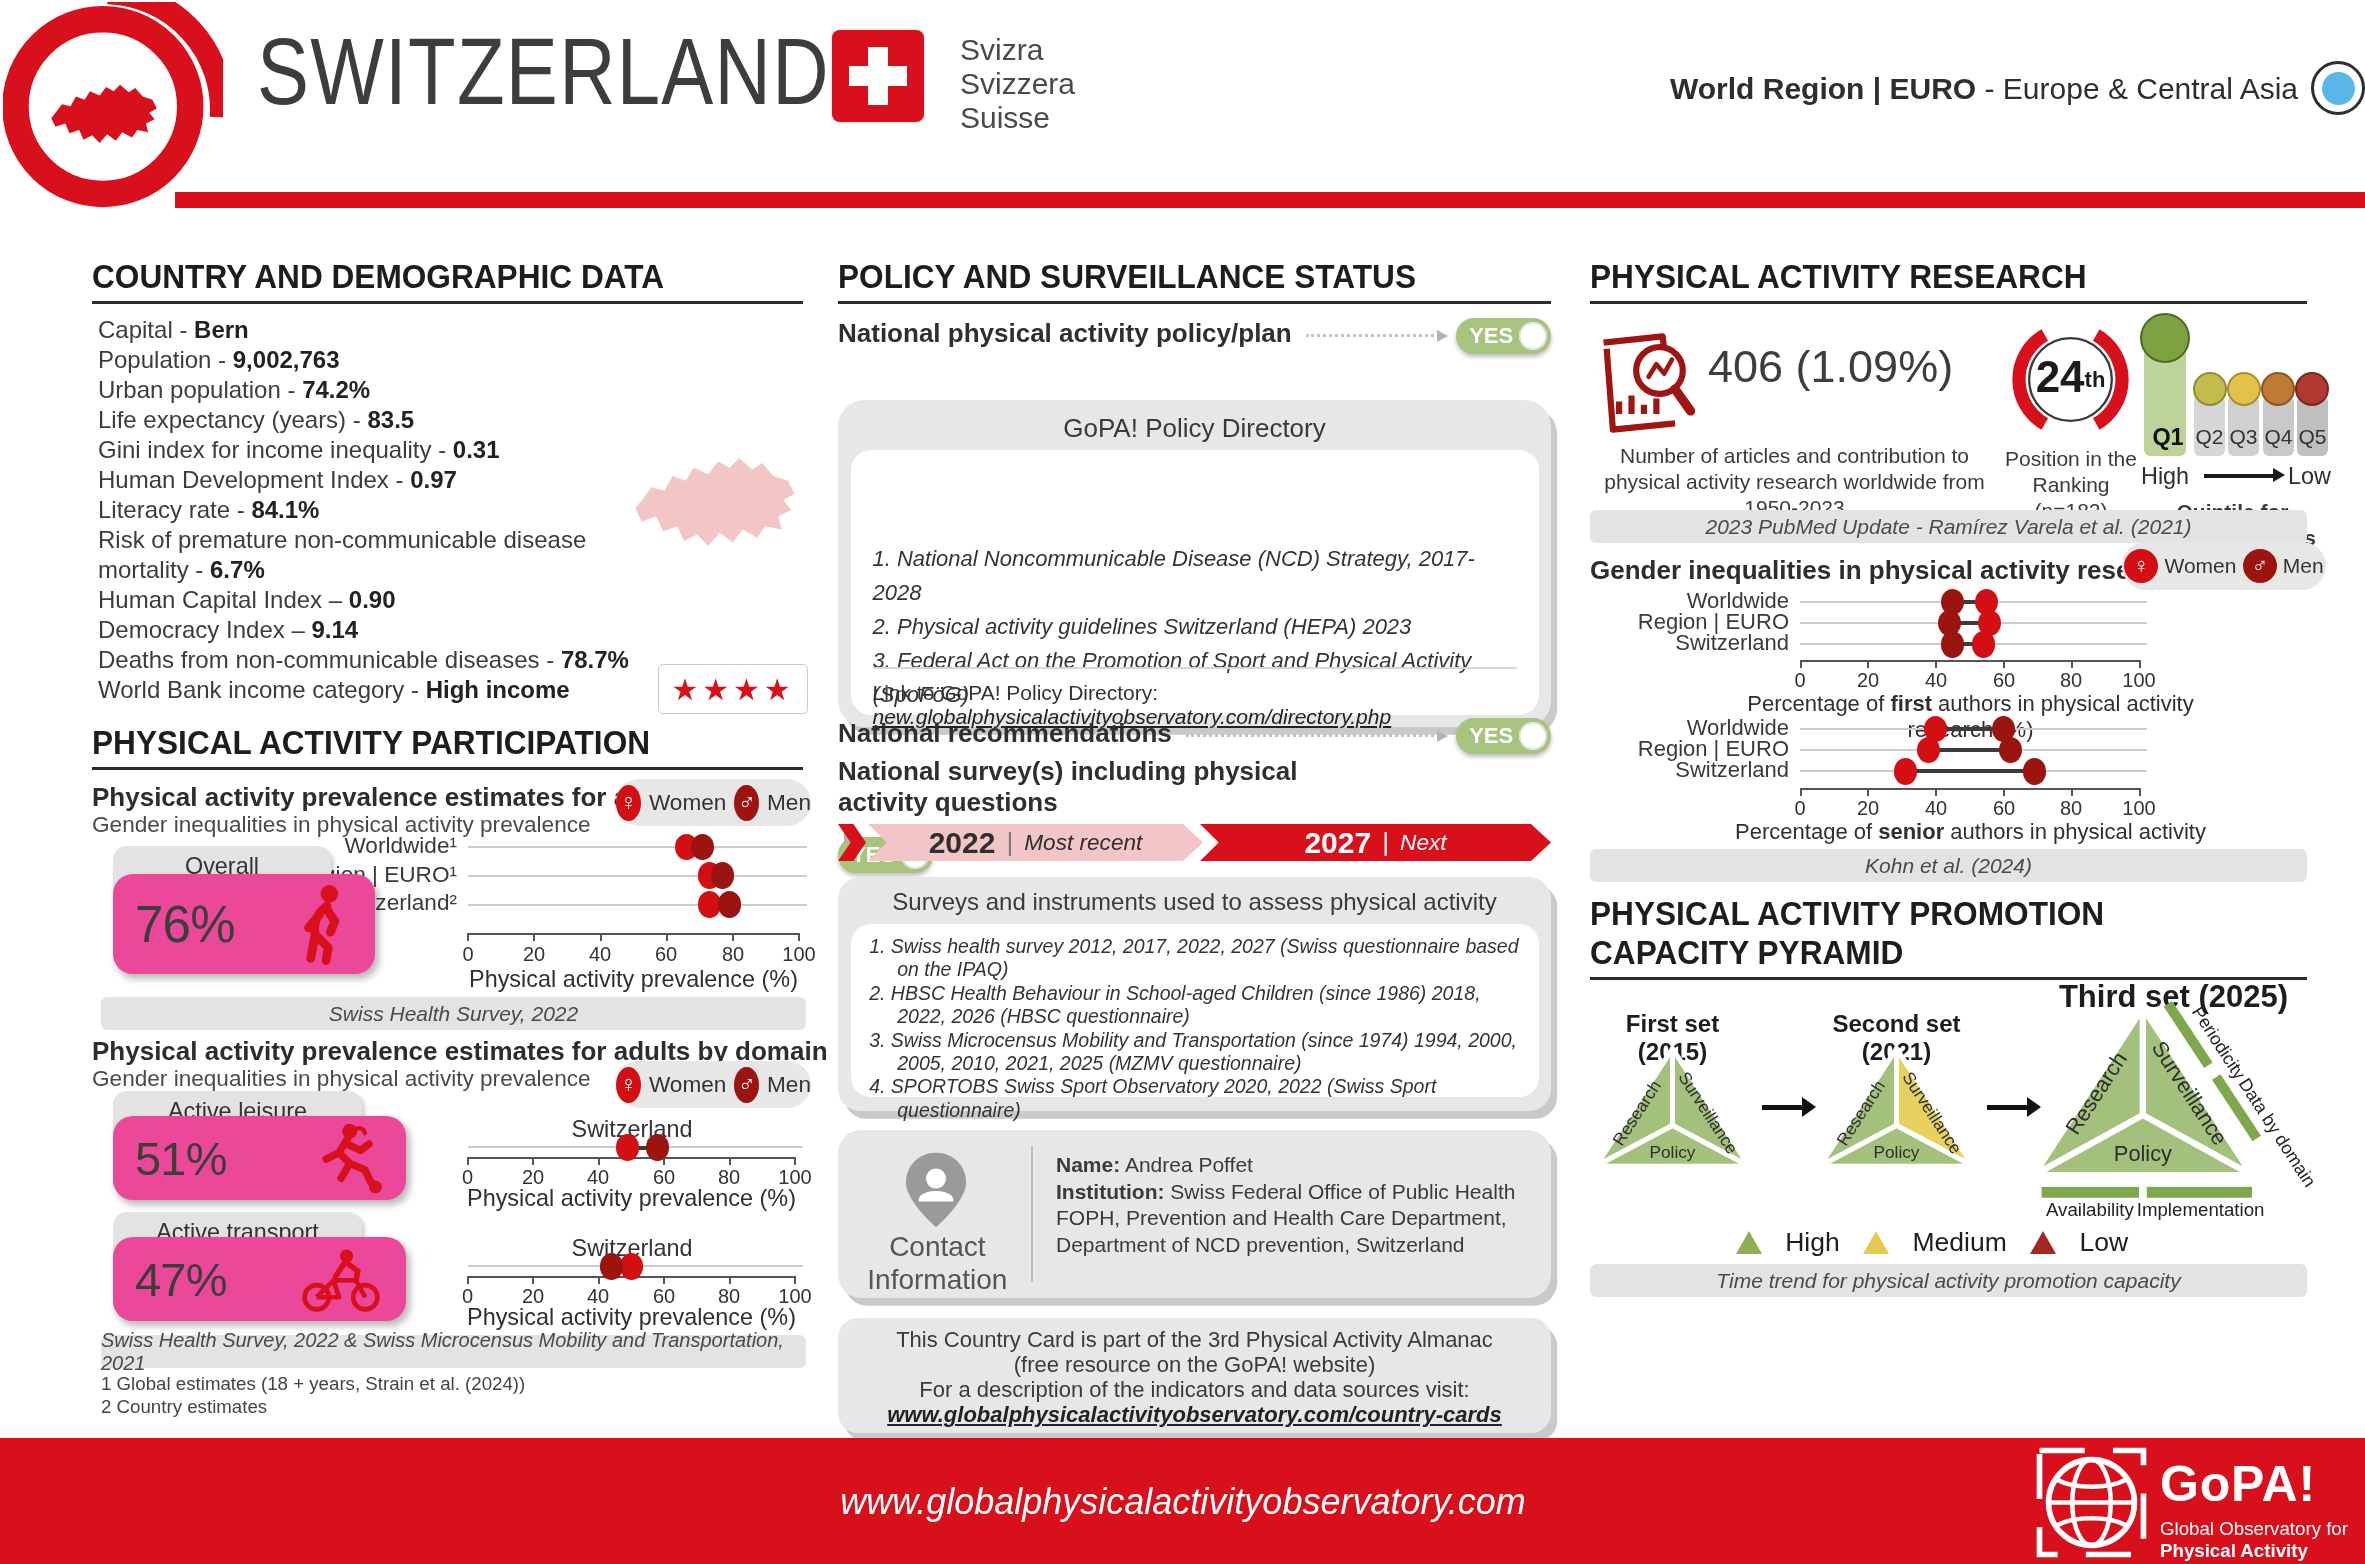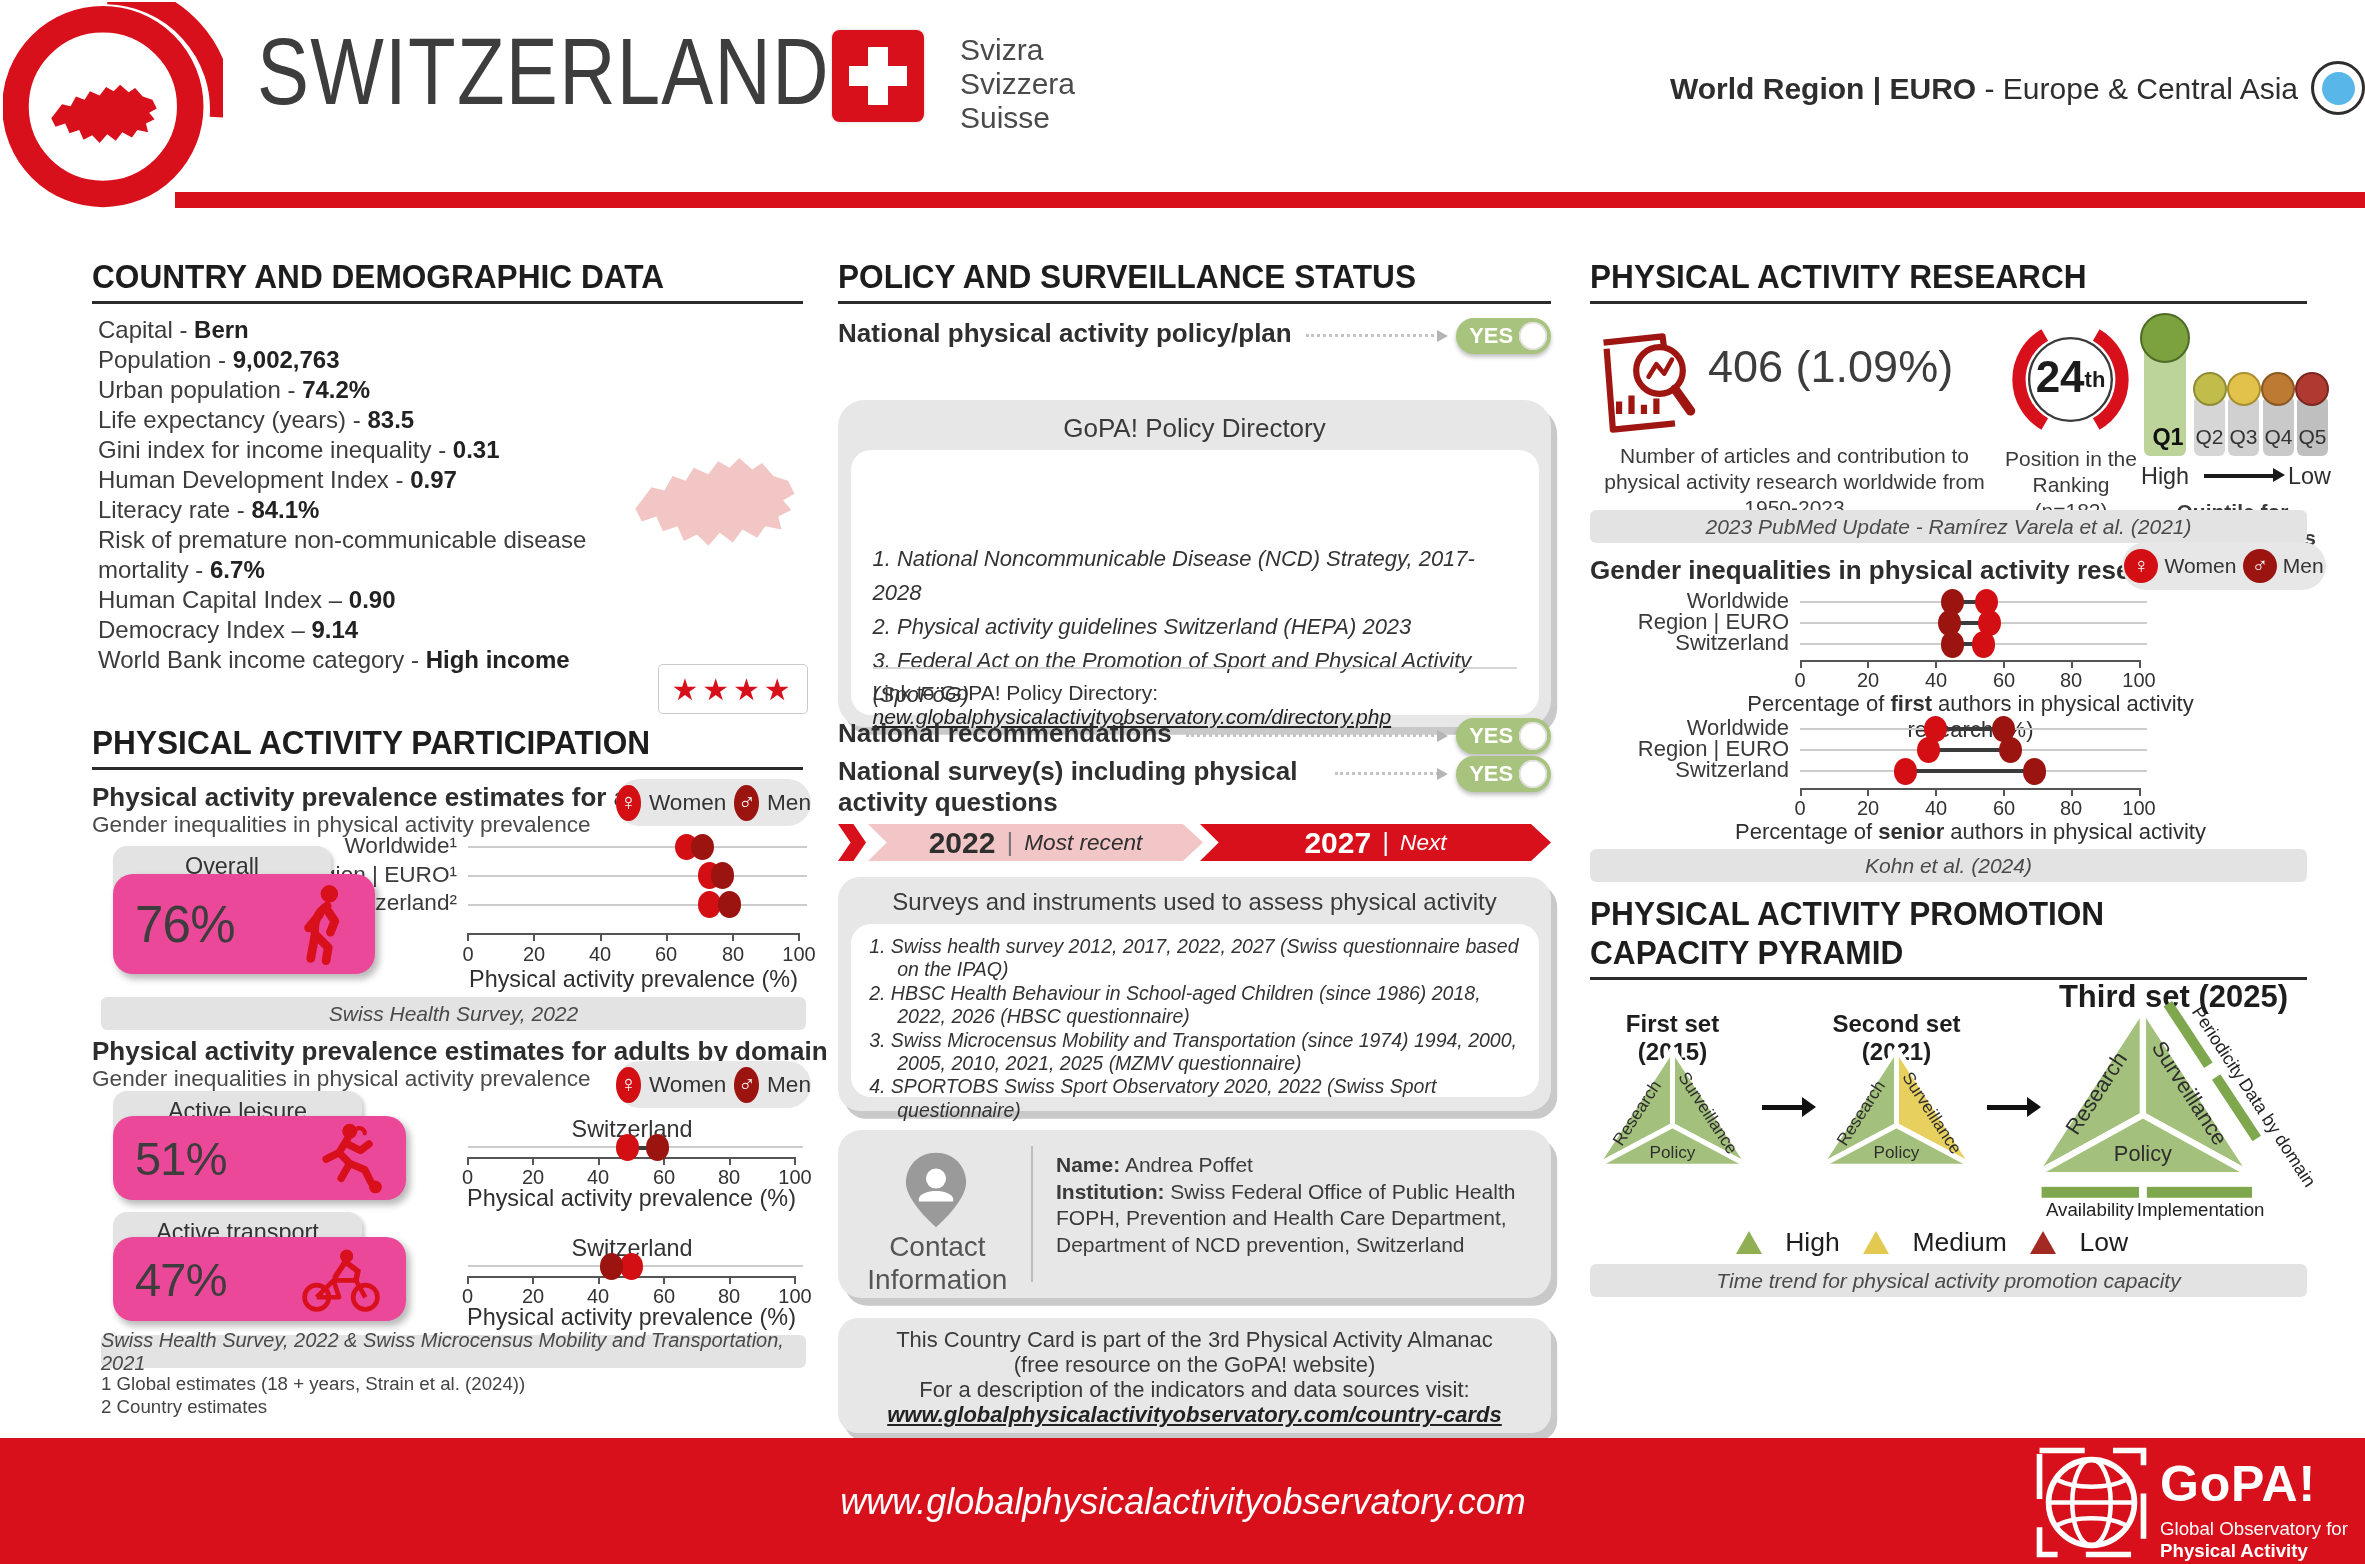--- a/index.html
+++ b/index.html
@@ -132,20 +132,21 @@
     <div class="drow"><span>Capital - </span><b>Bern</b></div>
     <div class="drow"><span>Population - </span><b>9,002,763</b></div>
     <div class="drow"><span>Urban population - </span><b>74.2%</b></div>
     <div class="drow"><span>Life expectancy (years) - </span><b>83.5</b></div>
     <div class="drow"><span>Gini index for income inequality - </span><b>0.31</b></div>
     <div class="drow"><span>Human Development Index - </span><b>0.97</b></div>
     <div class="drow"><span>Literacy rate - </span><b>84.1%</b></div>
     <div class="drow"><span>Risk of premature non-communicable disease mortality - </span><b>6.7%</b></div>
     <div class="drow"><span>Human Capital Index – </span><b>0.90</b></div>
     <div class="drow"><span>Democracy Index – </span><b>9.14</b></div>
+    <div class="drow"><span>Deaths from non-communicable diseases - </span><b>78.7%</b></div>
     <div class="drow"><span>World Bank income category - </span><b>High income</b></div>
   </div>
 
   <div class="abs" style="left:658px;top:664px;width:148px;height:48px;background:#fff;border:1.6px solid #c9c9c9;border-radius:4.7px;display:flex;align-items:center;justify-content:center;">
     <span style="color:#d8101c;font-size:30px;letter-spacing:3.9px;">★★★★</span>
   </div>
 
   <div class="abs h2" style="left:92px;top:723px;">PHYSICAL ACTIVITY PARTICIPATION</div>
   <div class="rule" style="left:92px;top:767px;width:711px;"></div>
 
@@ -320,21 +321,21 @@
 
   <div class="qrow" style="left:838px;top:718px;width:713px;">
     <span class="qlabel" style="max-width:499px;">National recommendations</span>
     <span class="leader"></span>
     <div class="toggle">
       <span class="toggle-label">YES</span>
       <span class="toggle-knob"></span>
     </div>
   </div>
 
-  <div class="qrow" style="left:838px;top:756px;width:713px;">
+  <div class="qrow" style="left:838px;top:756px;width:713px;flex-direction:column;">
     <span class="qlabel" style="max-width:483px;">National survey(s) including physical activity questions</span>
     <span class="leader"></span>
     <div class="toggle">
       <span class="toggle-label">YES</span>
       <span class="toggle-knob"></span>
     </div>
   </div>
 
   <div class="chev" style="left:838px;top:824px;width:28px;height:37px;"></div>
   <div class="banner" style="left:868px;top:824px;width:335px;height:37px;background:#f2c6c6;color:#2f2f2f;">

